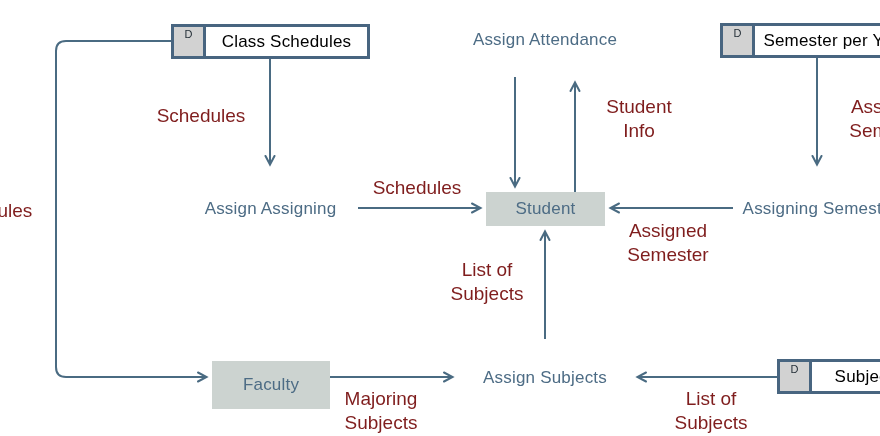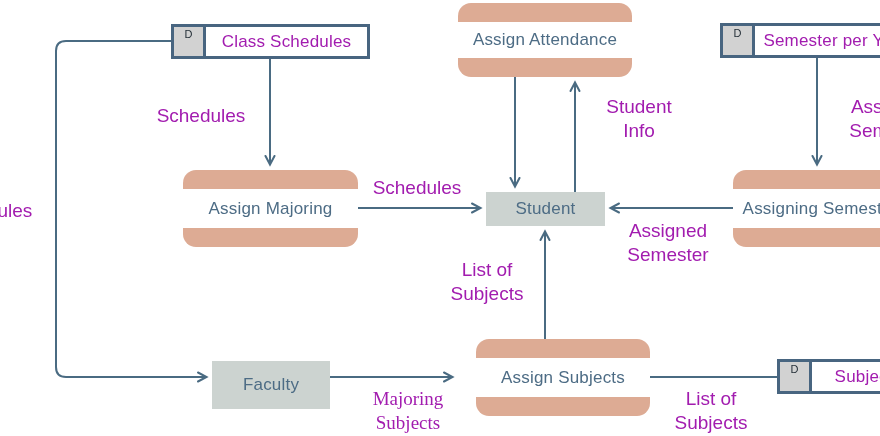--- a/index.html
+++ b/index.html
@@ -15,70 +15,70 @@
     position:absolute; display:flex; box-sizing:border-box;
     border:3px solid #486580; background:#ffffff;
   }
   .d-cell {
     flex:none; width:29px; background:#d2d2d2; border-right:3px solid #486580;
     display:flex; justify-content:center; align-items:flex-start;
     font-size:11px; line-height:13px; color:#1f2a33; padding-top:1px;
   }
   .ds-label {
     flex:1; display:flex; align-items:center; justify-content:center;
-    font-size:17px; color:#a21caf; letter-spacing:0.2px; white-space:nowrap;
+    font-size:17px; color:#000000; letter-spacing:0.2px; white-space:nowrap;
     font-stretch:condensed;
   }
 
   
   .process {
-    position:absolute; display:flex; flex-direction:column;
+    position:absolute; display:flex; 
     border-radius:13px; overflow:hidden; background:#ffffff;
   }
   .band { flex:none; height:19px; background:#ddab94; }
   .proc-label {
     flex:1; display:flex; align-items:center; justify-content:center;
     font-size:17px; color:#4d6c85; letter-spacing:0.2px; white-space:nowrap;
     font-stretch:condensed;
   }
 
   
   .entity {
     position:absolute; display:flex; align-items:center; justify-content:center;
     background:#ccd3d0; font-size:17px; color:#4d6c85; letter-spacing:0.2px;
     font-stretch:condensed;
   }
 
   
   .flow-label {
     position:absolute; width:160px; text-align:center;
-    font-size:19px; line-height:23.5px; color:#a21caf; white-space:pre-line;
+    font-size:19px; line-height:23.5px; color:#7f1d1d; white-space:pre-line;
   }
 
   
   #ds-class-schedules   { left:171px; top:24px;  width:199px; height:35px; }
   #ds-semester-per-year { left:720px; top:23px;  width:199px; height:35px; }
   #ds-subjects          { left:777px; top:359px; width:150px; height:35px; }
 
   #proc-assign-attendance   { left:458px; top:3px;   width:174px; height:74px; }
   #proc-assign-schedules    { left:183px; top:170px; width:175px; height:77px; }
   #proc-assigning-semester  { left:733px; top:170px; width:174px; height:77px; }
-  #proc-assign-subjects     { left:476px; top:339px; width:174px; height:77px; }
+  #proc-assign-subjects     { left:458px; top:339px; width:174px; height:77px; }
 
   #ent-student { left:486px; top:192px; width:119px; height:34px; }
   #ent-faculty { left:212px; top:361px; width:118px; height:48px; }
 
   #lbl-schedules-1        { left:121px;  top:104px; }
   #lbl-schedules-2        { left:337px;  top:176px; }
   #lbl-attendance-record  { left:367px;  top:95px;  }
   #lbl-student-info       { left:559px;  top:95px;  }
   #lbl-assigned-sem-top   { left:810px;  top:95px;  }
   #lbl-assigned-sem-mid   { left:588px;  top:219px; }
   #lbl-list-subjects-1    { left:407px;  top:258px; }
-  #lbl-majoring-subjects  { left:328px;  top:387px;font-family:Liberation Serif, serif; }
+  #lbl-majoring-subjects  { left:301px;  top:387px; }
   #lbl-list-subjects-2    { left:631px;  top:387px; }
   #lbl-schedules-3        { left:-92px;  top:199px; }
 </style>
 </head>
 <body>
 
 <div id="canvas">
 
   <svg id="edges" viewBox="0 0 880 436" xmlns="http://www.w3.org/2000/svg">
     <defs>
@@ -111,21 +111,21 @@
     <span class="ds-label">Subjects</span>
   </div>
 
   <div class="process" id="proc-assign-attendance">
     <div class="band"></div>
     <div class="proc-label">Assign Attendance</div>
     <div class="band"></div>
   </div>
   <div class="process" id="proc-assign-schedules">
     <div class="band"></div>
-    <div class="proc-label">Assign Majoring</div>
+    <div class="proc-label">Assign Assigning</div>
     <div class="band"></div>
   </div>
   <div class="process" id="proc-assigning-semester">
     <div class="band"></div>
     <div class="proc-label">Assigning Semester</div>
     <div class="band"></div>
   </div>
   <div class="process" id="proc-assign-subjects">
     <div class="band"></div>
     <div class="proc-label">Assign Subjects</div>

